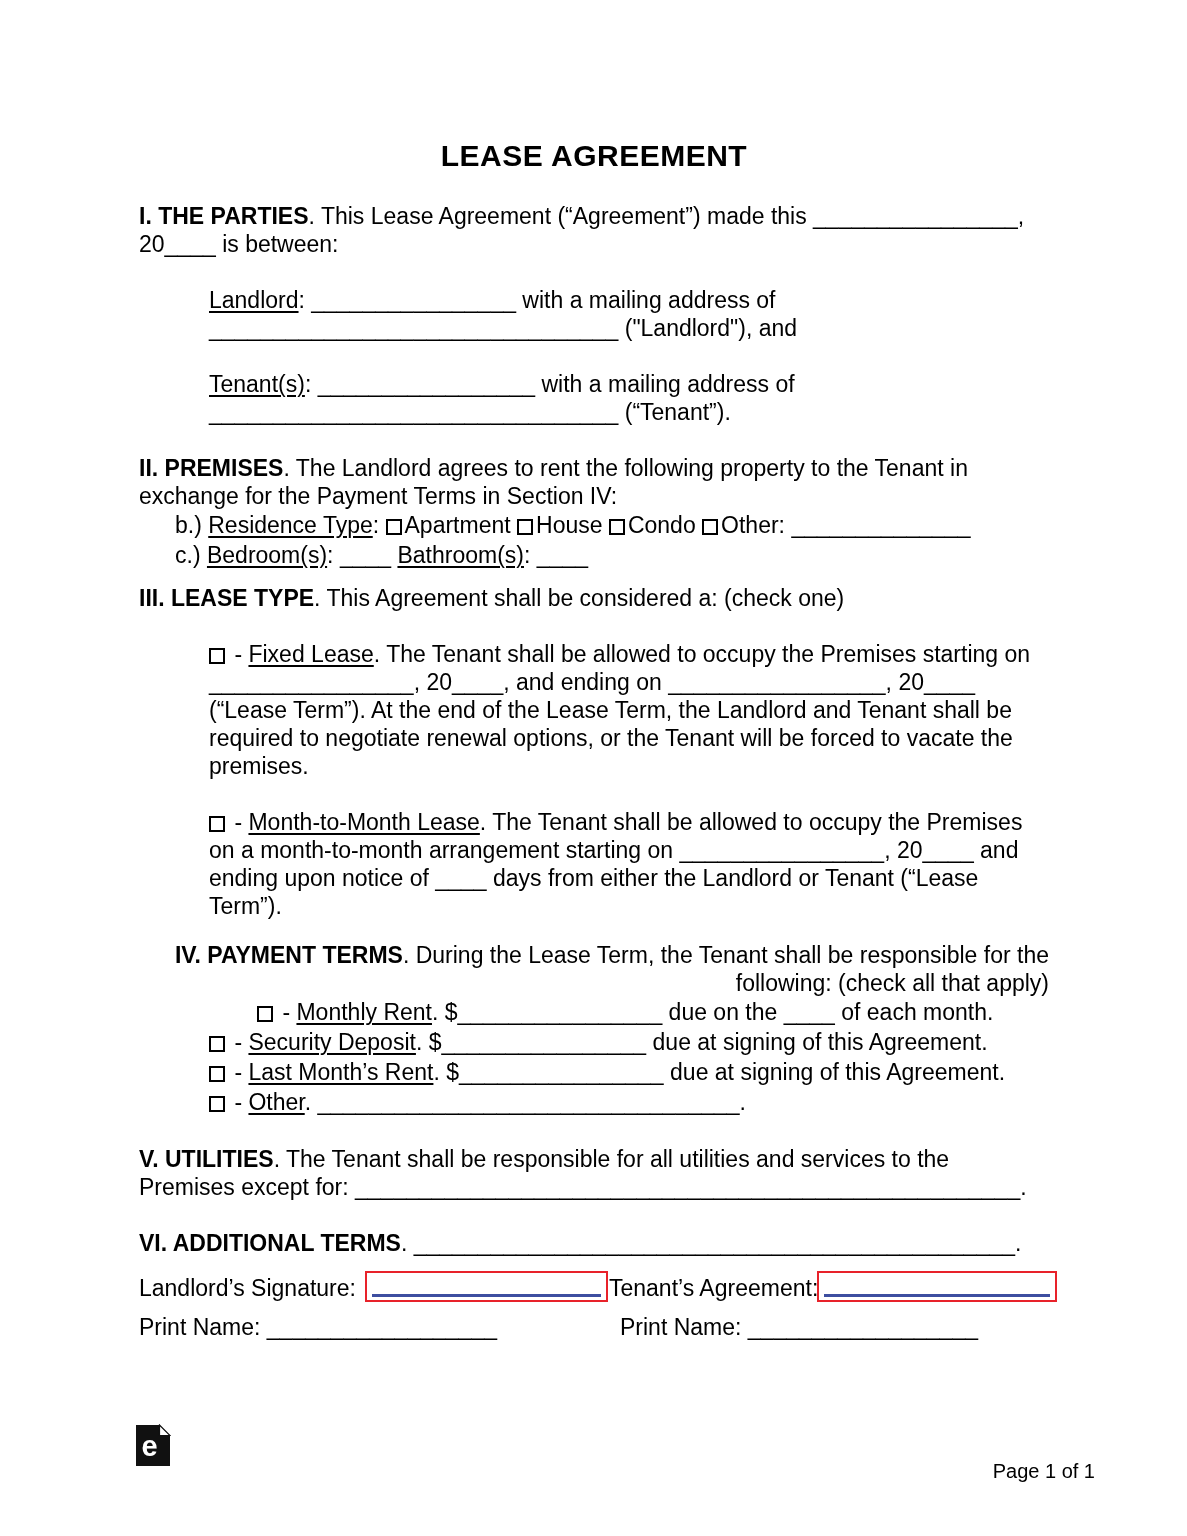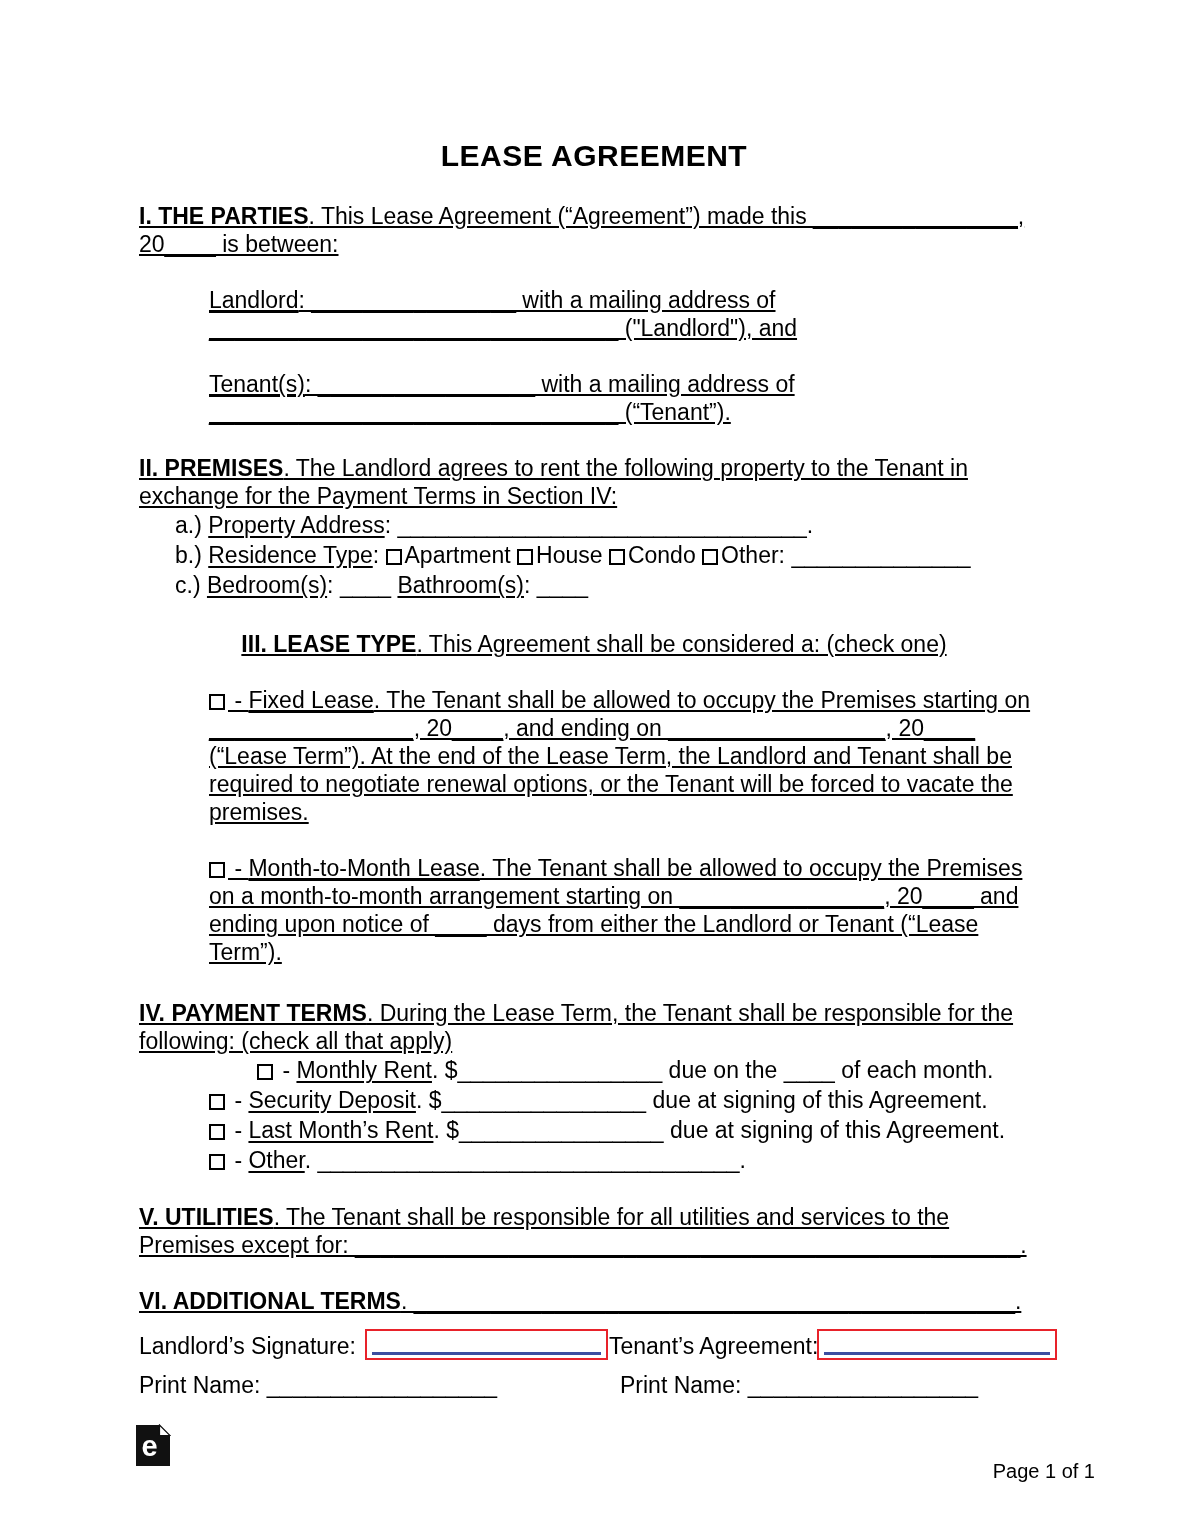--- a/index.html
+++ b/index.html
@@ -17,24 +17,24 @@
   }
   .content { position: absolute; left: 139px; top: 0; width: 910px; }
   .title {
     margin: 138px 0 0 0;
     font-size: 30px;
     line-height: 36px;
     font-weight: bold;
     text-align: center;
     letter-spacing: 0.5px;
   }
-  .para { margin: 28px 0 0 0; text-decoration: underline; }
+  .para { margin: 28px 0 0 0; }
   .ind  { margin-left: 70px; }
-  .mt14 { margin-top: 30px; text-align: center; }
-  .mt20 { margin-top: 33px; }
+  .mt14 { margin-top: 14px; }
+  .mt20 { margin-top: 21px; text-align: right; }
   .mt24 { margin-top: 24px; padding-left: 48px; }
   b, .b { font-weight: bold; }
   .u { text-decoration: underline; text-decoration-thickness: 2px; text-underline-offset: 3px; }
   .listline { line-height: 30px; margin: 0 0 0 36px; }
   .listline.pay { margin-left: 70px; }
   .cb {
     display: inline-block;
     width: 16px; height: 16px;
     border: 2px solid #000;
     box-sizing: border-box;
@@ -79,21 +79,20 @@
     <h1 class="title">LEASE AGREEMENT</h1>
 
     <p class="para"><b>I. THE PARTIES</b><span>. This Lease Agreement (“Agreement”) made this ________________, 20____ is between:</span></p>
 
     <p class="para ind"><span class="u">Landlord</span><span>: ________________ with a mailing address of ________________________________ ("Landlord"), and</span></p>
 
     <p class="para ind"><span class="u">Tenant(s)</span><span>: _________________ with a mailing address of ________________________________ (“Tenant”).</span></p>
 
     <p class="para"><b>II. PREMISES</b><span>. The Landlord agrees to rent the following property to the Tenant in exchange for the Payment Terms in Section IV:</span></p>
 
-    <div class="listline"><span>a.) </span><span class="u">Property Address</span><span>: ________________________________.</span></div>
 
     <div class="listline"><span>b.) </span><span class="u">Residence Type</span><span>: </span><span class="cb"></span><span>Apartment</span>
       <span class="cb"></span><span>House</span>
       <span class="cb"></span><span>Condo</span>
       <span class="cb"></span><span>Other: ______________</span></div>
 
     <div class="listline"><span>c.) </span><span class="u">Bedroom(s)</span><span>: ____ </span><span class="u">Bathroom(s)</span><span>: ____</span></div>
 
     <p class="para mt14"><b>III. LEASE TYPE</b><span>. This Agreement shall be considered a: (check one)</span></p>
 

